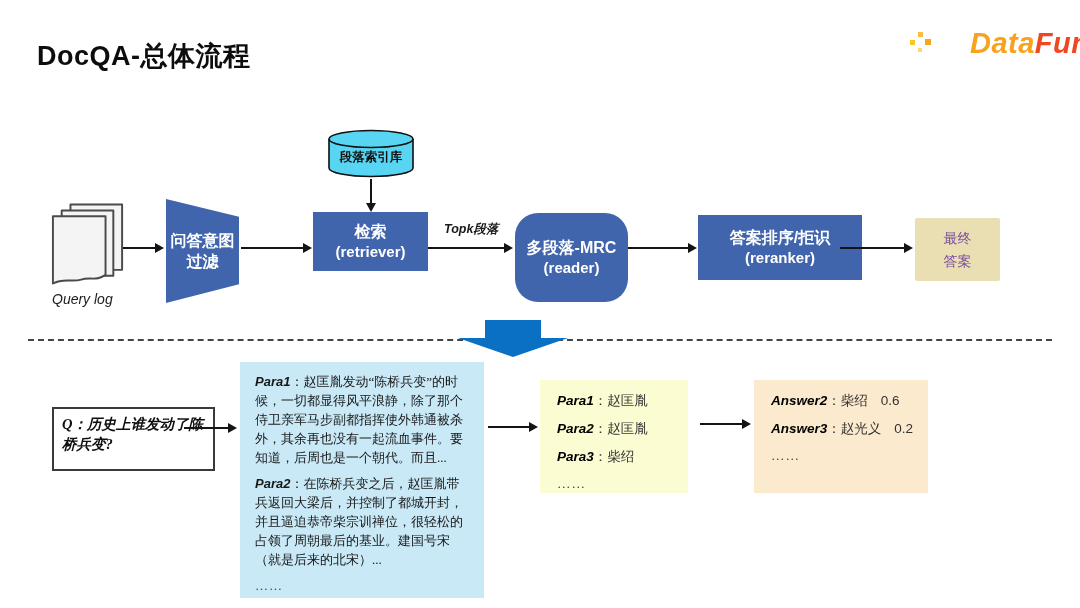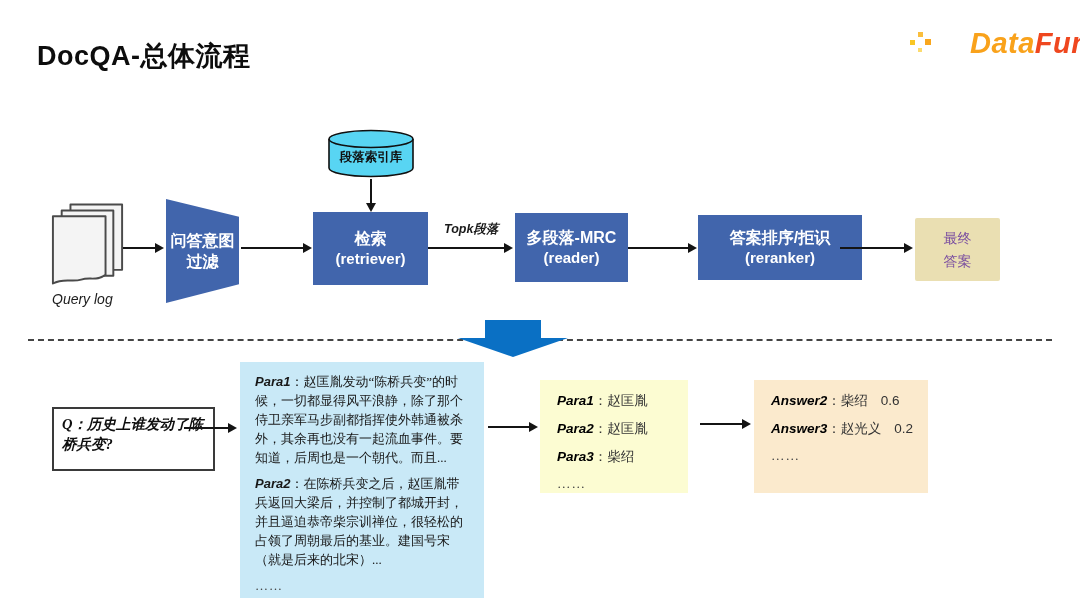--- a/index.html
+++ b/index.html
@@ -17,22 +17,22 @@
   .logo-fun{color:var(--logo-red-orange,#EF471F);}
 
   
   .bluebox{background:var(--box-blue,#4165AC);color:#fff;display:flex;flex-direction:column;
            align-items:center;justify-content:center;text-align:center;font-weight:700;}
   .bluebox .l1{font-size:16px;line-height:21px;}
   .bluebox .l2{font-size:15px;line-height:20px;}
   .trapezoid{left:166px;top:199px;width:73px;height:104px;
              clip-path:polygon(0 0,100% 17%,100% 82%,0 100%);
              font-size:15px;line-height:23px;}
-  .retriever{left:313px;top:212px;width:115px;height:73px;}
-  .reader{left:515px;top:213px;width:113px;height:69px;}
+  .retriever{left:313px;top:212px;width:115px;height:59px;}
+  .reader{left:515px;top:213px;width:113px;height:89px;border-radius:23px;}
   .reranker{left:698px;top:215px;width:164px;height:65px;}
   .finalbox{left:915px;top:218px;width:85px;height:63px;border-radius:2px;
             background:var(--final-box-tan,#EADFB2);color:var(--final-text-purple,#7B4FA0);
             display:flex;flex-direction:column;align-items:center;justify-content:center;
             font-family:"Liberation Serif","DejaVu Serif",serif;font-size:14px;line-height:23px;}
 
   
   .cyl{left:327px;top:129px;width:88px;height:50px;}
   .cyl .lbl{position:absolute;left:0;top:20px;width:100%;text-align:center;
             font-size:12.5px;font-weight:700;color:#101010;}

